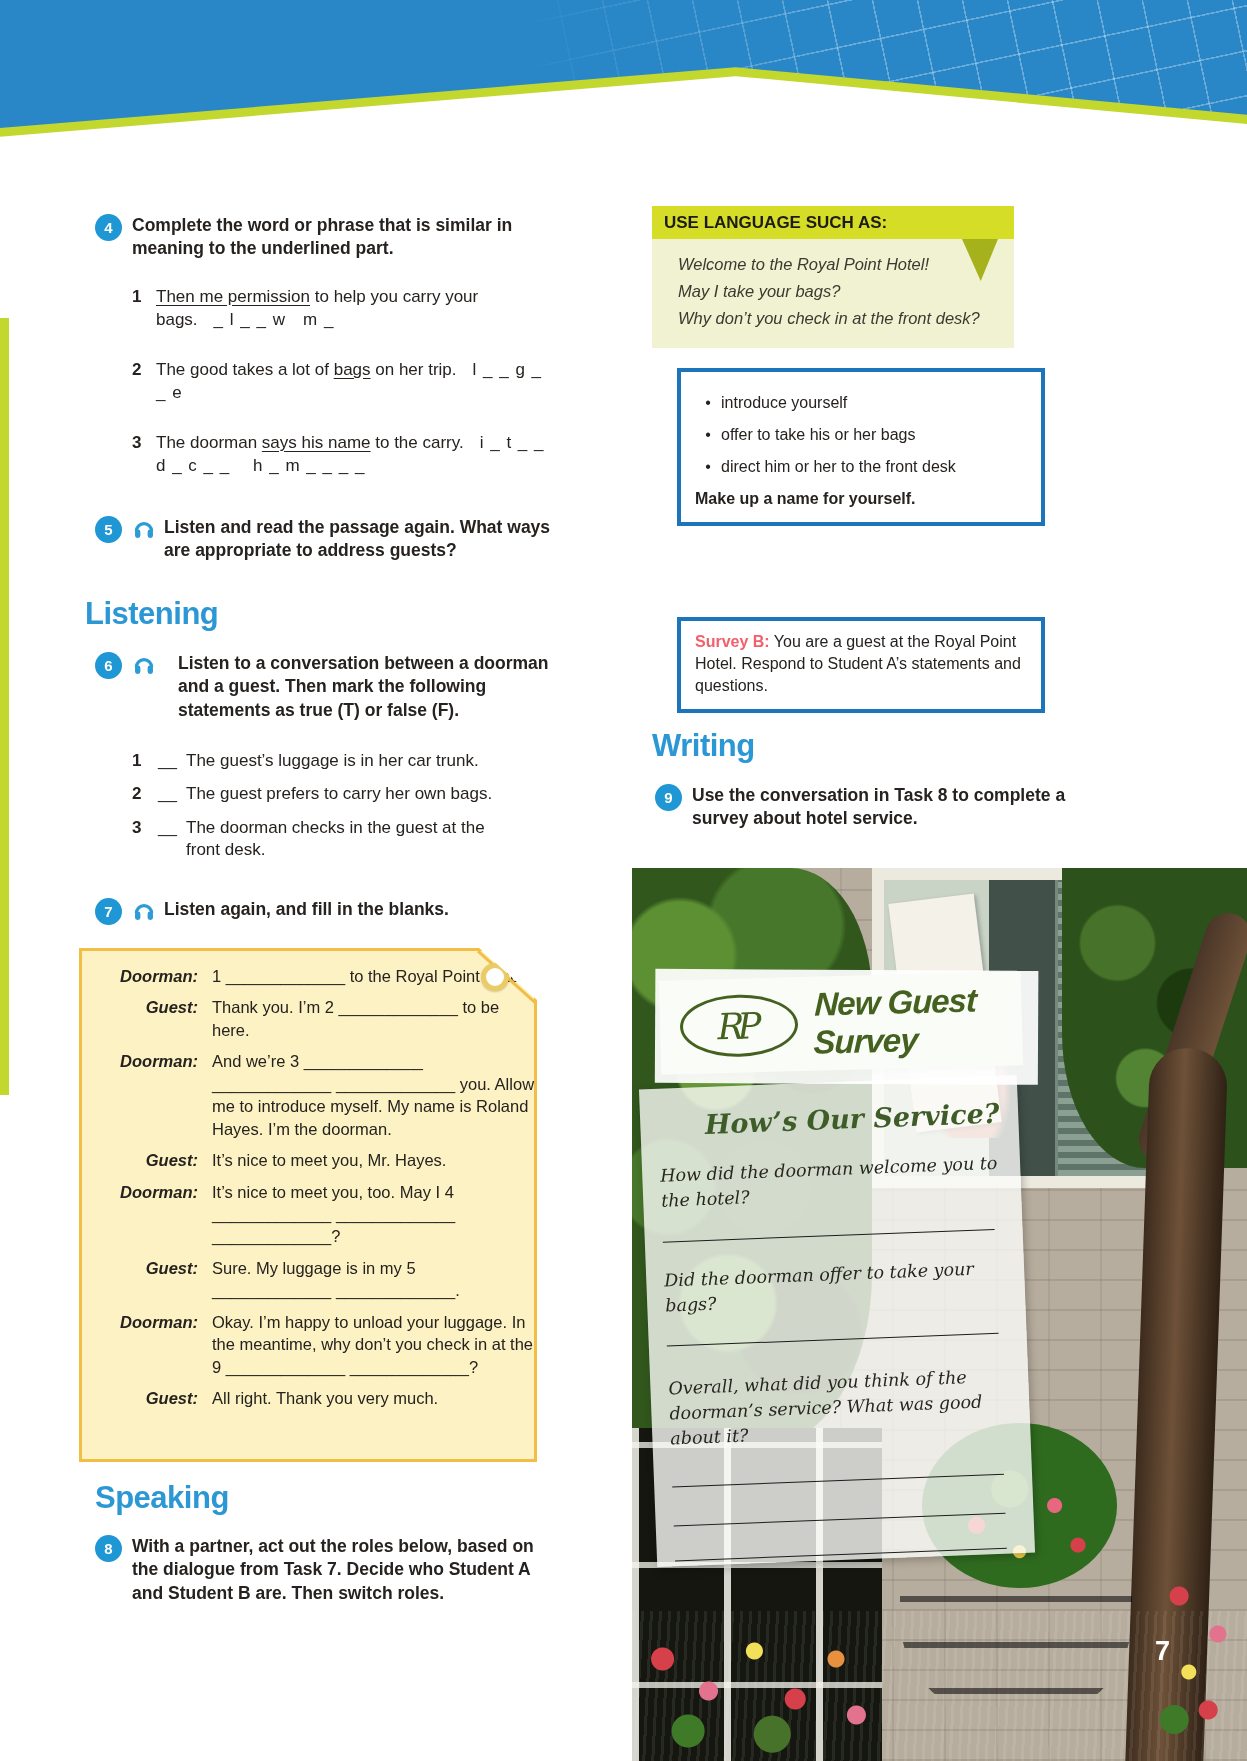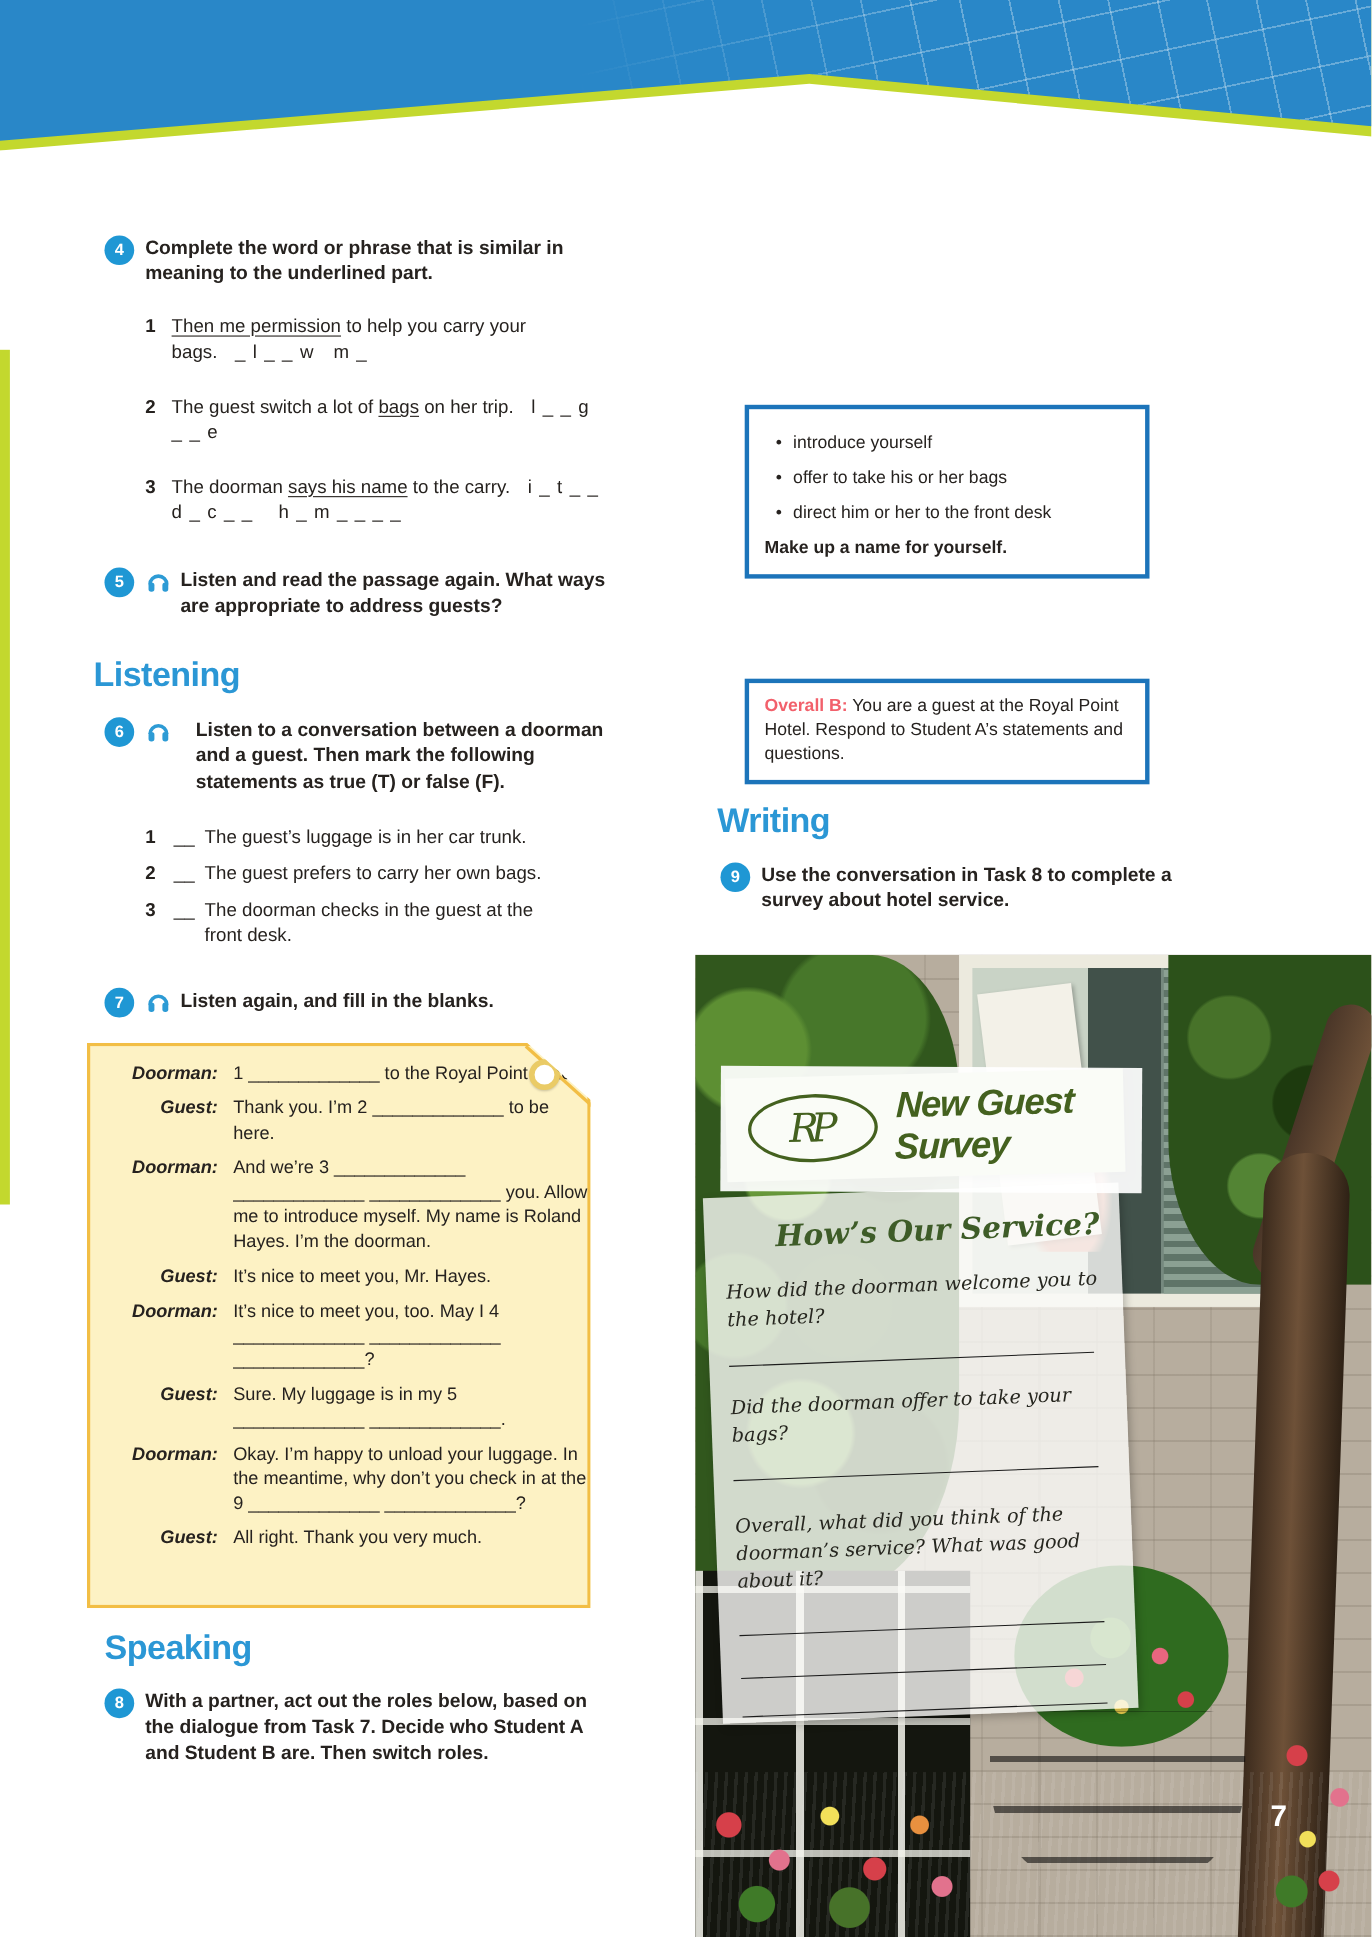--- a/index.html
+++ b/index.html
@@ -185,21 +185,21 @@
     <div class="task-title" style="width:414px;">Complete the word or phrase that is similar in meaning to the underlined part.</div>
   </div>
 
   <div class="ex4">
     <div class="item">
       <div class="inum">1</div>
       <div class="ibody"><span></span><span class="u">Then me permission</span><span> to help you carry your bags.</span><span class="answer">_ l _ _ w   m _</span></div>
     </div>
     <div class="item">
       <div class="inum">2</div>
-      <div class="ibody"><span>The guest switch a lot of </span><span class="u">bags</span><span> on her trip.</span><span class="answer">l _ _ g _ _ e</span></div>
+      <div class="ibody"><span>The good takes a lot of </span><span class="u">bags</span><span> on her trip.</span><span class="answer">l _ _ g _ _ e</span></div>
     </div>
     <div class="item">
       <div class="inum">3</div>
       <div class="ibody"><span>The doorman </span><span class="u">says his name</span><span> to the carry.</span><span class="answer">i _ t _ _ d _ c _ _    h _ m _ _ _ _</span></div>
     </div>
   </div>
 
   <div class="task" style="left:95px;top:516px;width:460px;">
     <div class="badge">5</div>
     <span class="hp">
@@ -293,39 +293,48 @@
     <div class="tag-hole"></div>
   </div>
 
   <div class="sec-head" style="left:95px;top:1480px;">Speaking</div>
 
   <div class="task" style="left:95px;top:1535px;width:460px;">
     <div class="badge">8</div>
     <div class="task-title" style="width:420px;">With a partner, act out the roles below, based on the dialogue from Task 7. Decide who Student A and Student B are. Then switch roles.</div>
   </div>
 
+  <div class="ul-box">
+    <div class="ul-band">USE LANGUAGE SUCH AS:</div>
+    <div class="ul-body">
+      <div class="ul-fold"></div>
+      <div class="ul-phrase">Welcome to the Royal Point Hotel!</div>
+      <div class="ul-phrase">May I take your bags?</div>
+      <div class="ul-phrase">Why don’t you check in at the front desk?</div>
+    </div>
+  </div>
 
   <div class="st-box st-a">
     <div class="bullet-row">
       <span class="bullet-dot"></span>
       <span>introduce yourself</span>
     </div>
     <div class="bullet-row">
       <span class="bullet-dot"></span>
       <span>offer to take his or her bags</span>
     </div>
     <div class="bullet-row">
       <span class="bullet-dot"></span>
       <span>direct him or her to the front desk</span>
     </div>
     <div class="st-footer">Make up a name for yourself.</div>
   </div>
 
   <div class="st-box st-b">
-    <div><span class="lbl-b">Overall B:</span><span> You are a guest at the Royal Point Hotel. Respond to Student A’s statements and questions.</span></div>
+    <div><span class="lbl-b">Survey B:</span><span> You are a guest at the Royal Point Hotel. Respond to Student A’s statements and questions.</span></div>
   </div>
 
   <div class="sec-head" style="left:652px;top:728px;">Writing</div>
 
   <div class="task" style="left:655px;top:784px;width:440px;">
     <div class="badge">9</div>
     <div class="task-title" style="width:396px;">Use the conversation in Task 8 to complete a survey about hotel service.</div>
   </div>
 
   <div class="photo">

